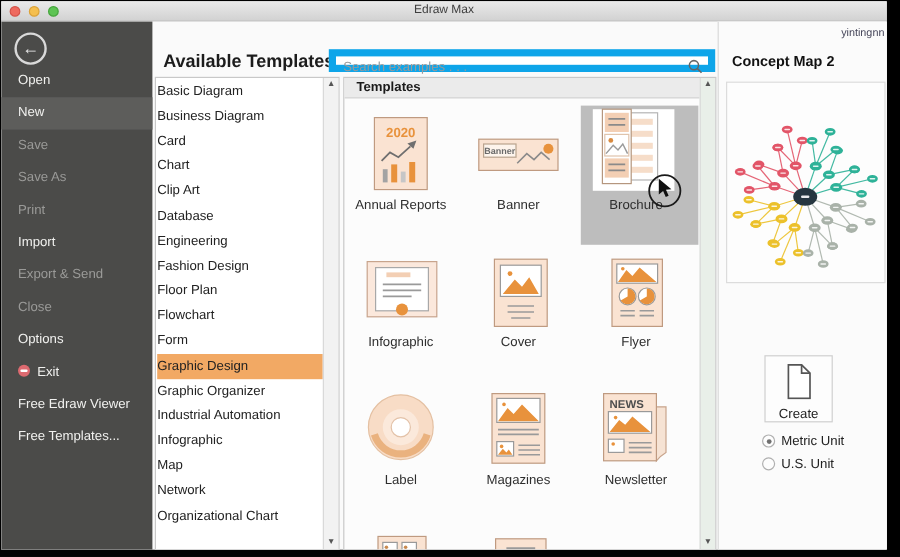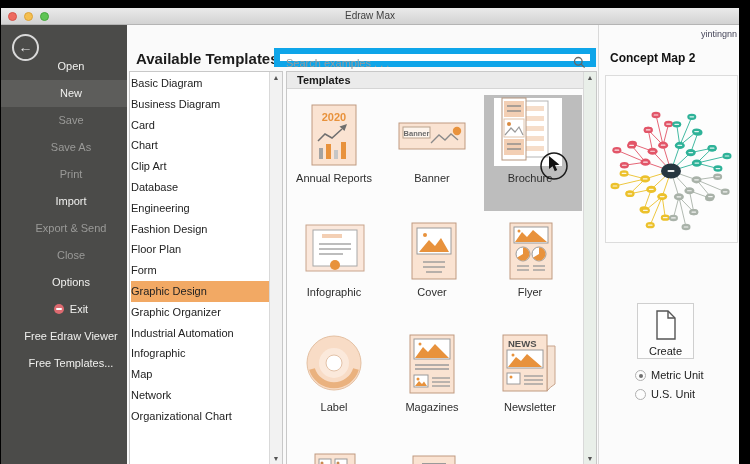--- a/index.html
+++ b/index.html
@@ -1,35 +1,35 @@
 <!DOCTYPE html>
 <html><head>
 <meta charset="utf-8">
 <style>
   * { margin:0; padding:0; box-sizing:border-box; }
   html,body { width:750px; height:464px; background:#000; font-family:"Liberation Sans","DejaVu Sans",sans-serif; }
   .stage { position:relative; width:750px; height:464px; background:#000; overflow:hidden; }
-  .window { position:absolute; left:1px; top:1px; width:738px; height:457px; background:#f7f7f7; overflow:hidden;margin-top:7px; }
+  .window { position:absolute; left:1px; top:1px; width:738px; height:457px; background:#f7f7f7; overflow:hidden; }
 
   
   .titlebar { position:absolute; top:0; left:0; right:0; height:17px;
     background:linear-gradient(#eaeaea,#d2d2d2); border-bottom:1px solid #b4b4b4; }
   .tl { position:absolute; top:4px; width:9px; height:9px; border-radius:50%; }
   .tl.red { left:7px; background:#ee6a5f; border:1px solid #d5554b; }
   .tl.yellow { left:23px; background:#f5bf4f; border:1px solid #dca339; }
   .tl.green { left:39px; background:#5ec454; border:1px solid #46a63d; }
   .win-title { position:absolute; top:2px; left:0; right:0; text-align:center; font-size:10px; color:#3f3f3f; }
 
   .content { position:absolute; top:17px; left:0; right:0; bottom:0; background:#fafafa; }
 
   
   .sidebar { position:absolute; left:0; top:0; width:126px; height:441px; background:#4b4b49; }
   .back-btn { position:absolute; left:11px; top:9px; width:27px; height:27px; border:2px solid #d9d9d9;
     border-radius:50%; color:#e8e8e8; text-align:center; line-height:23px; font-size:14px; cursor:pointer; }
-  .side-menu { position:absolute; top:28px; left:0; right:0;text-align:center; }
+  .side-menu { position:absolute; top:36px; left:0; right:0; }
   .side-item { height:27px; line-height:27px; padding-left:14px; font-size:11px; color:#f1f1ef; cursor:default; }
   .side-item.selected { background:#5d5d5b; }
   .side-item.disabled { color:#9a9a98; }
   .exit-ic { display:inline-block; width:10px; height:10px; border-radius:50%; background:#dd6a70;
     position:relative; vertical-align:-1px; margin-right:6px; }
   .exit-ic::after { content:""; position:absolute; left:2px; top:4px; width:6px; height:2px; background:#fff; border-radius:1px; }
 
   
   .avail-title { position:absolute; left:135px; top:25px; font-size:15px; font-weight:bold; color:#1c1c1c; }
   .user-name { position:absolute; right:6px; top:4px; font-size:9px; color:#46465a; }
@@ -129,20 +129,21 @@
         <div class="cat-list">
           <div class="cat-item">Basic Diagram</div>
           <div class="cat-item">Business Diagram</div>
           <div class="cat-item">Card</div>
           <div class="cat-item">Chart</div>
           <div class="cat-item">Clip Art</div>
           <div class="cat-item">Database</div>
           <div class="cat-item">Engineering</div>
           <div class="cat-item">Fashion Design</div>
           <div class="cat-item">Floor Plan</div>
+          <div class="cat-item">Flowchart</div>
           <div class="cat-item">Form</div>
           <div class="cat-item selected">Graphic Design</div>
           <div class="cat-item">Graphic Organizer</div>
           <div class="cat-item">Industrial Automation</div>
           <div class="cat-item">Infographic</div>
           <div class="cat-item">Map</div>
           <div class="cat-item">Network</div>
           <div class="cat-item">Organizational Chart</div>
         </div>
         <div class="vscroll">

